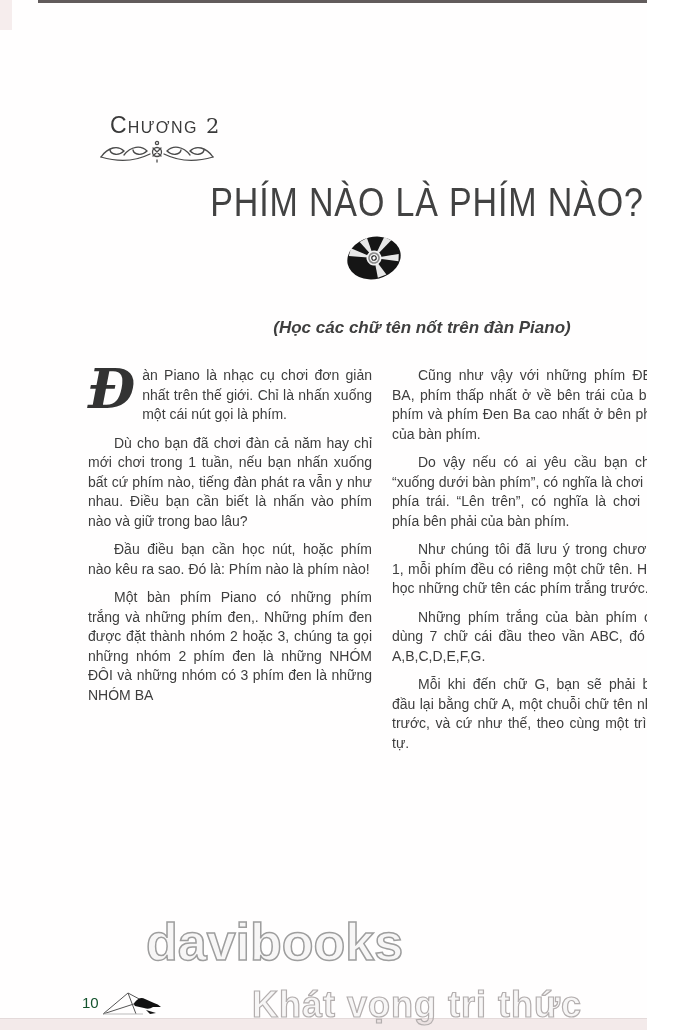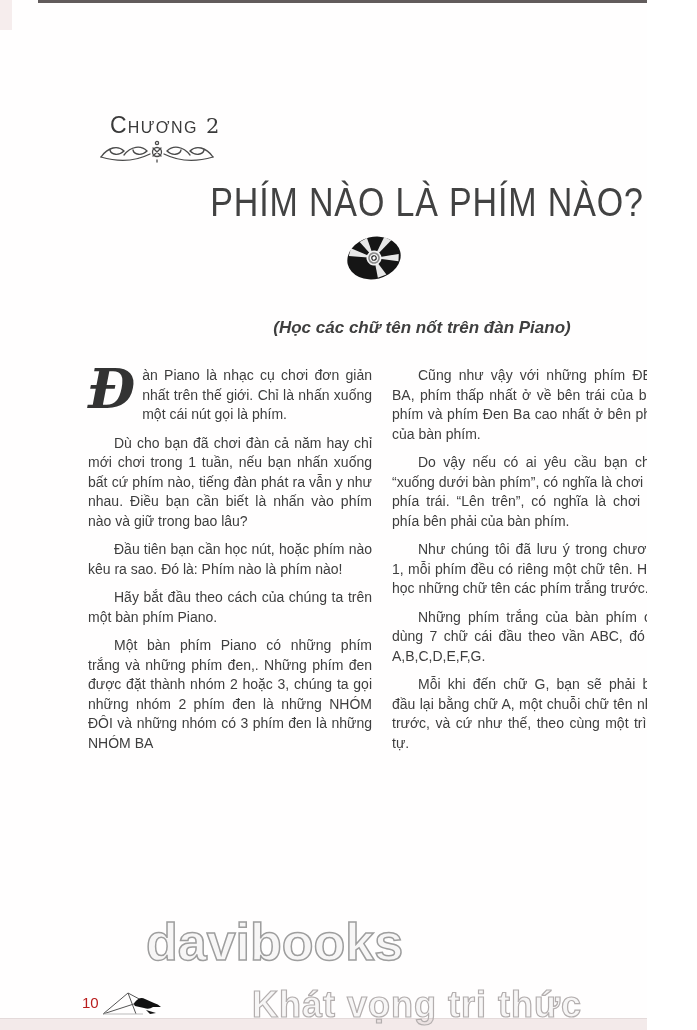--- a/index.html
+++ b/index.html
@@ -50,21 +50,21 @@
     font-size:52px;font-weight:bold;letter-spacing:0px;white-space:nowrap;
     color:rgba(0,0,0,0.03);-webkit-text-stroke:1.5px #9e9e9e;
   }
   .tagline{
     position:absolute;left:252px;top:984px;z-index:5;pointer-events:none;
     font-size:36px;font-weight:bold;letter-spacing:1px;white-space:nowrap;
     color:rgba(0,0,0,0.03);-webkit-text-stroke:1.2px #b3aeae;
   }
 
   .footer{position:absolute;left:82px;top:990px;display:flex;align-items:flex-start;}
-  .pagenum{font-size:15px;color:#b91c1c;margin-top:4px;}
+  .pagenum{font-size:15px;color:#14532d;margin-top:4px;}
   .doodle{width:62px;height:32px;margin-left:2px;}
 </style>
 </head>
 <body>
 
 <div class="page">
 
   <div class="scan-top-line"></div>
   <div class="scan-left-strip"></div>
 
@@ -106,22 +106,21 @@
   </svg>
 
   <div class="subtitle">(Học các chữ tên nốt trên đàn Piano)</div>
 
   <div class="columns">
     <div class="col col-left">
       <p class="first">
         <span class="dropcap">Đ</span><span>àn Piano là nhạc cụ chơi đơn giản nhất trên thế giới. Chỉ là nhấn xuống một cái nút gọi là phím.</span>
       </p>
       <p>Dù cho bạn đã chơi đàn cả năm hay chỉ mới chơi trong 1 tuần, nếu bạn nhấn xuống bất cứ phím nào, tiếng đàn phát ra vẫn y như nhau. Điều bạn cần biết là nhấn vào phím nào và giữ trong bao lâu?</p>
-      <p>Đầu tiên bạn cần học nút, hoặc phím nào kêu ra sao. Đó là: Phím nào là phím nào!</p>
-      <p>Hãy bắt đầu theo cách của chúng ta trên một bàn phím Piano.</p>
+      <p>Đầu điều bạn cần học nút, hoặc phím nào kêu ra sao. Đó là: Phím nào là phím nào!</p>
       <p>Một bàn phím Piano có những phím trắng và những phím đen,. Những phím đen được đặt thành nhóm 2 hoặc 3, chúng ta gọi những nhóm 2 phím đen là những NHÓM ĐÔI và những nhóm có 3 phím đen là những NHÓM BA</p>
     </div>
     <div class="col col-right">
       <p>Cũng như vậy với những phím ĐEN BA, phím thấp nhất ở về bên trái của bàn phím và phím Đen Ba cao nhất ở bên phải của bàn phím.</p>
       <p>Do vậy nếu có ai yêu cầu bạn chơi “xuống dưới bàn phím”, có nghĩa là chơi về phía trái. “Lên trên”, có nghĩa là chơi về phía bên phải của bàn phím.</p>
       <p>Như chúng tôi đã lưu ý trong chương 1, mỗi phím đều có riêng một chữ tên. Hãy học những chữ tên các phím trắng trước.</p>
       <p>Những phím trắng của bàn phím chỉ dùng 7 chữ cái đầu theo vần ABC, đó là A,B,C,D,E,F,G.</p>
       <p>Mỗi khi đến chữ G, bạn sẽ phải bắt đầu lại bằng chữ A, một chuỗi chữ tên như trước, và cứ như thế, theo cùng một trình tự.</p>
     </div>
   </div>

